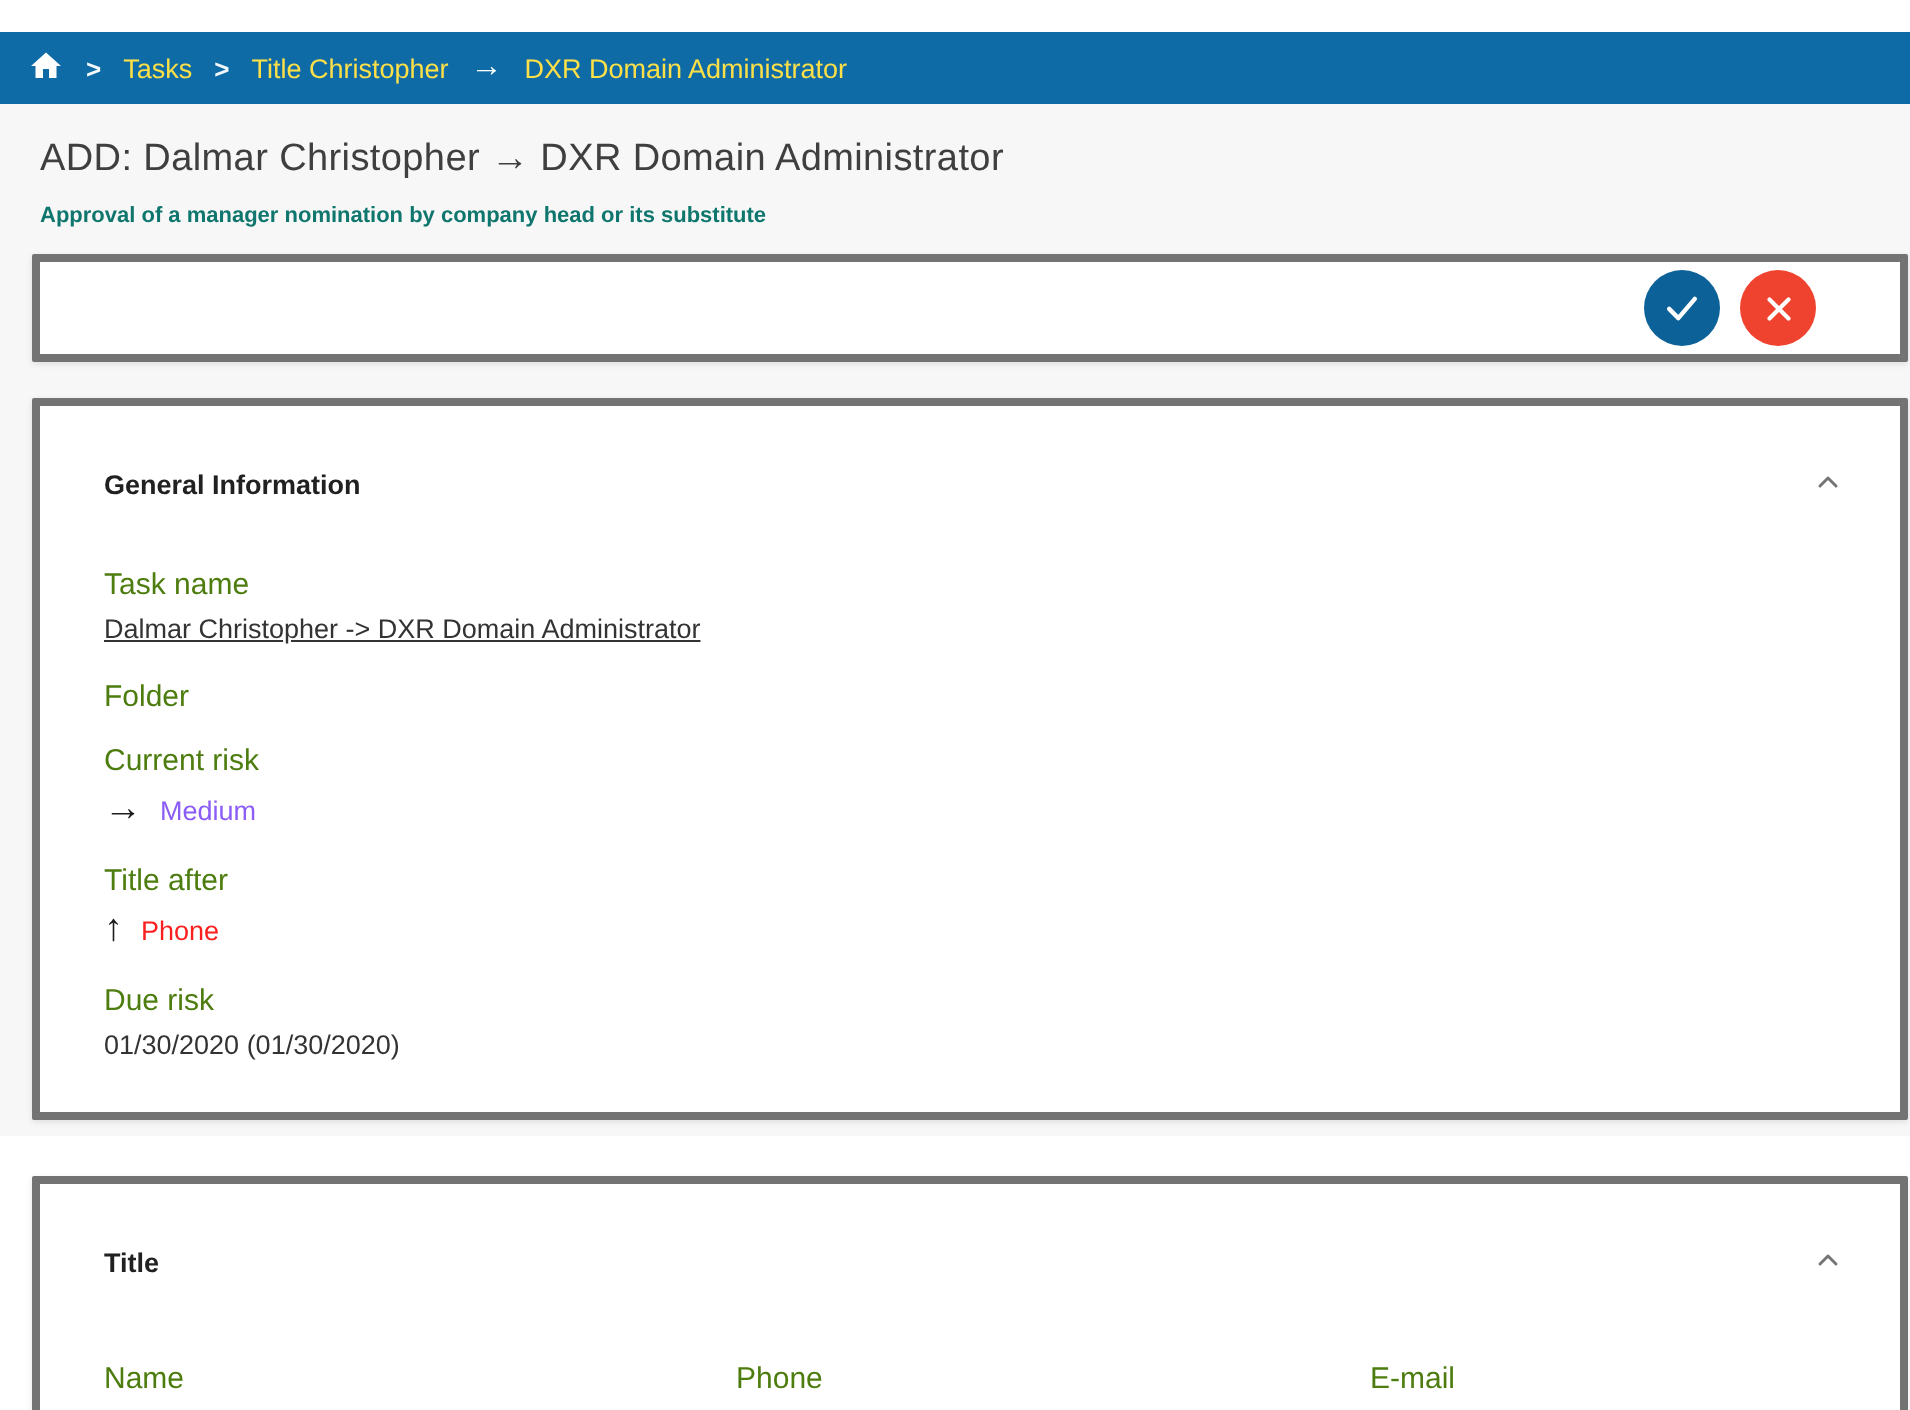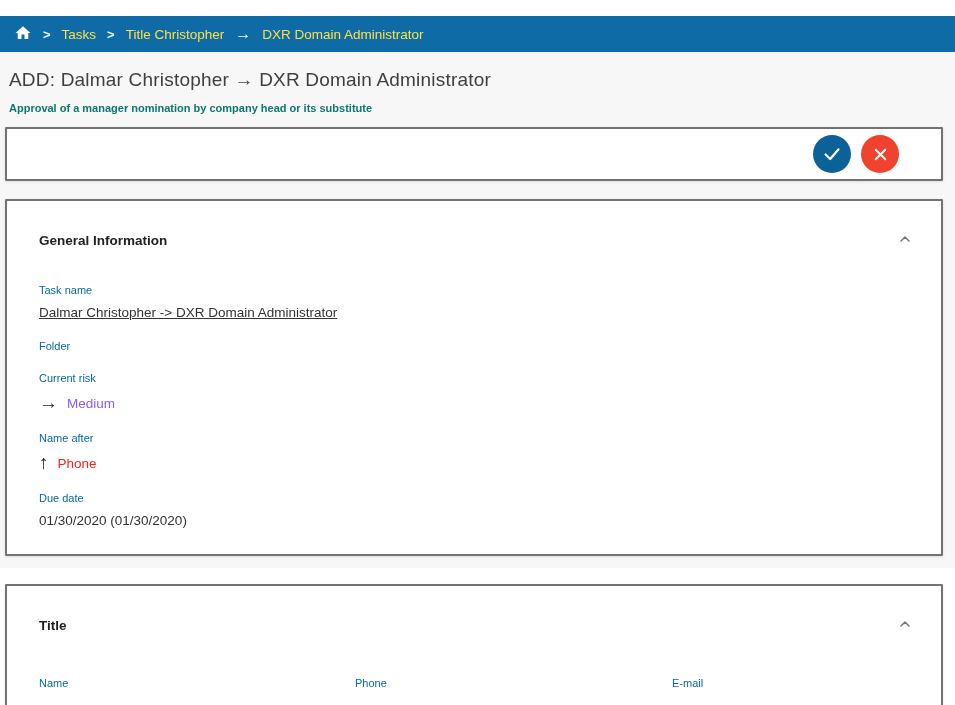--- a/index.html
+++ b/index.html
@@ -14,35 +14,35 @@
     height:36px; background:#0e6ba6;
     display:flex; align-items:center;
     padding:0 14px; gap:11px;
     color:#ffffff; font-size:13.5px;
   }
   .breadcrumb-bar a { color:#fde047; text-decoration:none; cursor:pointer; }
   .bc-sep { font-size:13px; font-weight:bold; opacity:.95; }
   .bc-arrow-sep { font-size:16px; font-weight:normal; }
   .home-btn { display:flex; align-items:center; cursor:pointer; }
 
-  .content { background:#f7f7f7; height:516px; padding:0 5px; }
+  .content { background:#f7f7f7; height:516px; padding:0 16px; }
 
   .page-title {
     padding:17px 4px 0 4px;
     font-size:19px; font-weight:400; color:#3f3f3f;
     letter-spacing:.2px;
   }
   .page-subtitle {
     padding:11px 4px 0 4px;
     font-size:11px; color:#0f766e;font-weight:bold;
   }
 
   .card {
     background:#ffffff;
-    border:2px solid #737373;
+    border:4px solid #737373;
     box-shadow:0 1px 3px rgba(0,0,0,.10);
     width:938px;
     border-radius:1px;
   }
   .action-card {
     margin-top:13px; height:54px;
     display:flex; align-items:center; justify-content:flex-end;
     gap:10px; padding-right:42px;
   }
   .circle-btn {
@@ -56,21 +56,21 @@
   .info-card { margin-top:18px; padding-bottom:24px; }
   .card-header {
     display:flex; align-items:center; justify-content:space-between;
     padding:28px 26px 0 32px;
   }
   .card-heading { font-size:13.5px; font-weight:bold; color:#212121; }
   .collapse-btn { background:none; border:none; cursor:pointer; padding:2px; display:flex; }
 
   .fields { padding:14px 32px 0 32px; }
   .field { margin-top:17px; }
-  .field-label { font-size:11px; color:#0369a1; line-height:15px; }
+  .field-label { font-size:15px; color:#4d7c0f; line-height:15px; }
   .field-value { font-size:13.5px; color:#333; line-height:19px; margin-top:5px; }
   .narrow-value { max-width:320px;text-decoration:underline; }
   .risk-row { display:flex; align-items:center; gap:9px; margin-top:6px; }
   .risk-arrow { font-size:19px; color:#1c1c1c; line-height:22px; }
   .risk-value { font-size:13.5px; }
 
   .title-card { margin-top:28px; min-height:170px; padding-bottom:24px; }
   .columns {
     display:grid; grid-template-columns:316px 317px auto;
     padding:22px 26px 0 32px;
@@ -143,29 +143,29 @@
 
       <div class="field">
         <div class="field-label">Current risk</div>
         <div class="risk-row">
           <span class="risk-arrow">→</span>
           <span class="risk-value" style="color: #8b5cf6;">Medium</span>
         </div>
       </div>
 
       <div class="field">
-        <div class="field-label">Name after</div>
+        <div class="field-label">Title after</div>
         <div class="risk-row">
           <span class="risk-arrow">↑</span>
           <span class="risk-value" style="color: rgb(251, 31, 31);">Phone</span>
         </div>
       </div>
 
       <div class="field">
-        <div class="field-label">Due date</div>
+        <div class="field-label">Due risk</div>
         <div class="field-value">01/30/2020 (01/30/2020)</div>
       </div>
 
     </div>
   </section>
 
   <section class="card title-card">
     <div class="card-header">
       <span class="card-heading">Title</span>
       <button class="collapse-btn">

